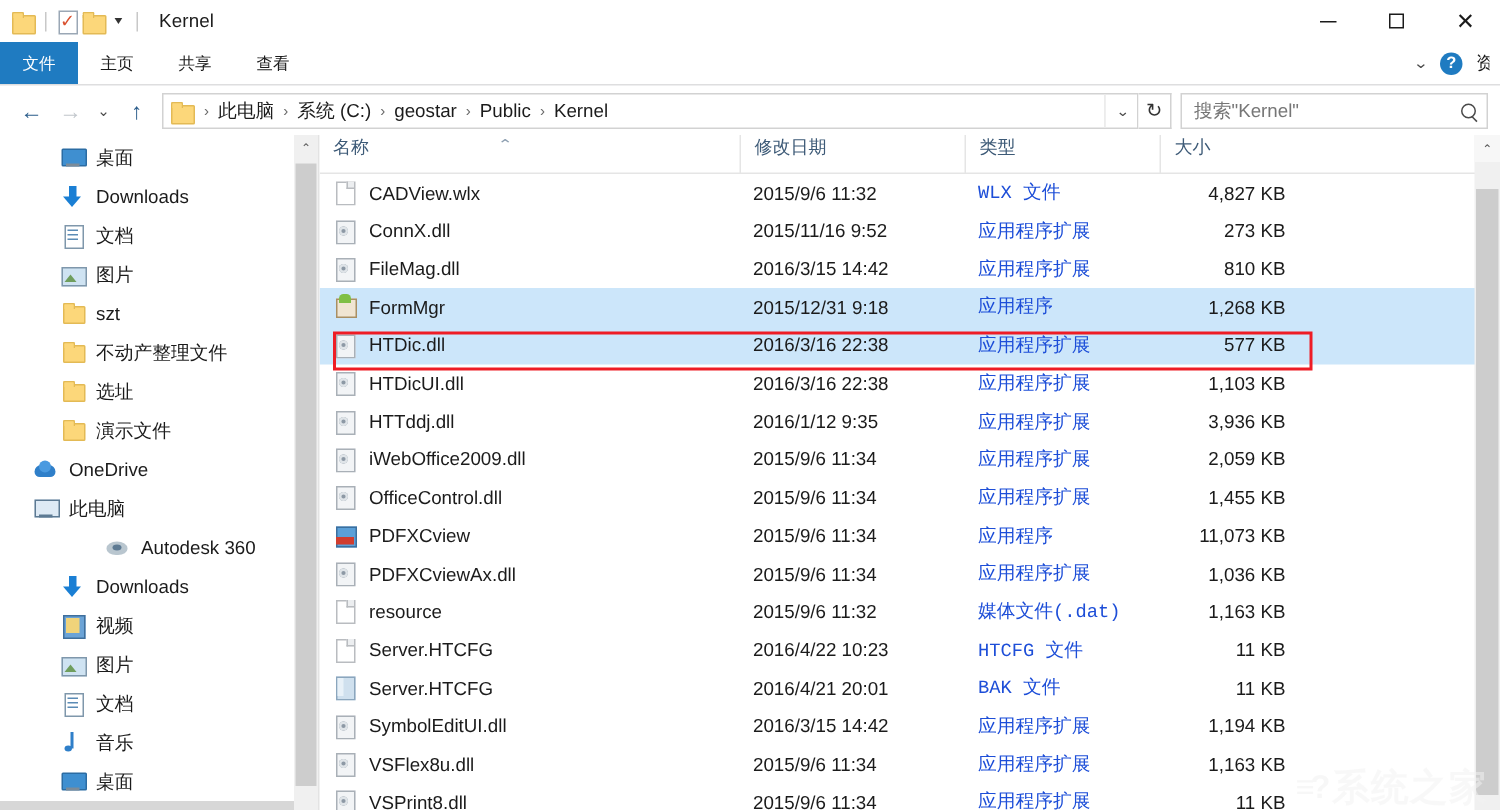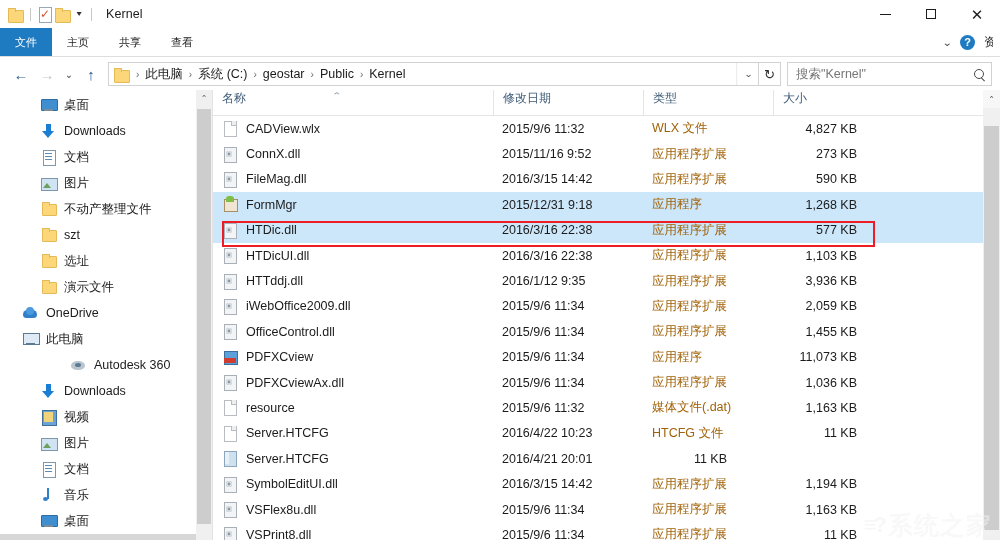--- a/index.html
+++ b/index.html
@@ -347,21 +347,21 @@
   .rows { position: absolute; top: 26px; left: 0; right: 0; bottom: 0; overflow: hidden; }
   .row {
     height: 25.4px; display: flex; align-items: center;
     font-size: 12.5px; color: #1b1b1b;
     padding-right: 17px;
   }
   .row.sel { background: #cce6fa; }
   .cell { padding-left: 9px; white-space: nowrap; overflow: hidden; }
   .c-name { width: 280px; display: flex; align-items: center; }
   .c-date { width: 150px; color: #1b1b1b; }
-  .c-type { width: 130px; color: #a16207; }
+  .c-type { width: 130px; color: #1d4ed8; font-family: Liberation Mono, monospace; }
   .c-size { width: 90px; text-align: right; padding-right: 6px; padding-left: 0; }
 
   .fico { width: 16px; height: 17px; margin-right: 8px; flex: none; position: relative; }
   
   .fico-blank::before {
     content:""; position:absolute; left:2px; top:1px; width:11px; height:14px;
     background:#ffffff; border:1px solid #b9bcc0;
   }
   .fico-blank::after {
     content:""; position:absolute; left:9px; top:1px; width:4px; height:4px;
@@ -555,25 +555,25 @@
           <span class="lbl">文档</span>
           <span class="pin" style="font-family: &quot;DejaVu Sans&quot;, sans-serif;">⚲</span>
         </div>
         <div class="navrow" style="padding-left: 40px;">
           <span class="ic ic-pics"></span>
           <span class="lbl">图片</span>
           <span class="pin" style="font-family: &quot;DejaVu Sans&quot;, sans-serif;">⚲</span>
         </div>
         <div class="navrow" style="padding-left: 40px;">
           <span class="ic ic-folder"></span>
+          <span class="lbl">szt</span>
+        </div>
+        <div class="navrow" style="padding-left: 40px;">
+          <span class="ic ic-folder"></span>
           <span class="lbl">不动产整理文件</span>
-        </div>
-        <div class="navrow" style="padding-left: 40px;">
-          <span class="ic ic-folder"></span>
-          <span class="lbl">szt</span>
         </div>
         <div class="navrow" style="padding-left: 40px;">
           <span class="ic ic-folder"></span>
           <span class="lbl">选址</span>
         </div>
         <div class="navrow" style="padding-left: 40px;">
           <span class="ic ic-folder"></span>
           <span class="lbl">演示文件</span>
         </div>
         <div class="navrow" style="padding-left: 22px;">
@@ -657,21 +657,21 @@
             <div class="cell c-type">应用程序扩展</div>
             <div class="cell c-size">273 KB</div>
           </div>
           <div class="row">
             <div class="cell c-name">
               <span class="fico fico-dll"></span>
               <span>FileMag.dll</span>
             </div>
             <div class="cell c-date">2016/3/15 14:42</div>
             <div class="cell c-type">应用程序扩展</div>
-            <div class="cell c-size">590 KB</div>
+            <div class="cell c-size">810 KB</div>
           </div>
           <div class="row sel">
             <div class="cell c-name">
               <span class="fico fico-exe1"></span>
               <span>FormMgr</span>
             </div>
             <div class="cell c-date">2015/12/31 9:18</div>
             <div class="cell c-type">应用程序</div>
             <div class="cell c-size">1,268 KB</div>
           </div>
@@ -755,20 +755,21 @@
             <div class="cell c-date">2016/4/22 10:23</div>
             <div class="cell c-type">HTCFG 文件</div>
             <div class="cell c-size">11 KB</div>
           </div>
           <div class="row">
             <div class="cell c-name">
               <span class="fico fico-bak"></span>
               <span>Server.HTCFG</span>
             </div>
             <div class="cell c-date">2016/4/21 20:01</div>
+            <div class="cell c-type">BAK 文件</div>
             <div class="cell c-size">11 KB</div>
           </div>
           <div class="row">
             <div class="cell c-name">
               <span class="fico fico-dll"></span>
               <span>SymbolEditUI.dll</span>
             </div>
             <div class="cell c-date">2016/3/15 14:42</div>
             <div class="cell c-type">应用程序扩展</div>
             <div class="cell c-size">1,194 KB</div>

